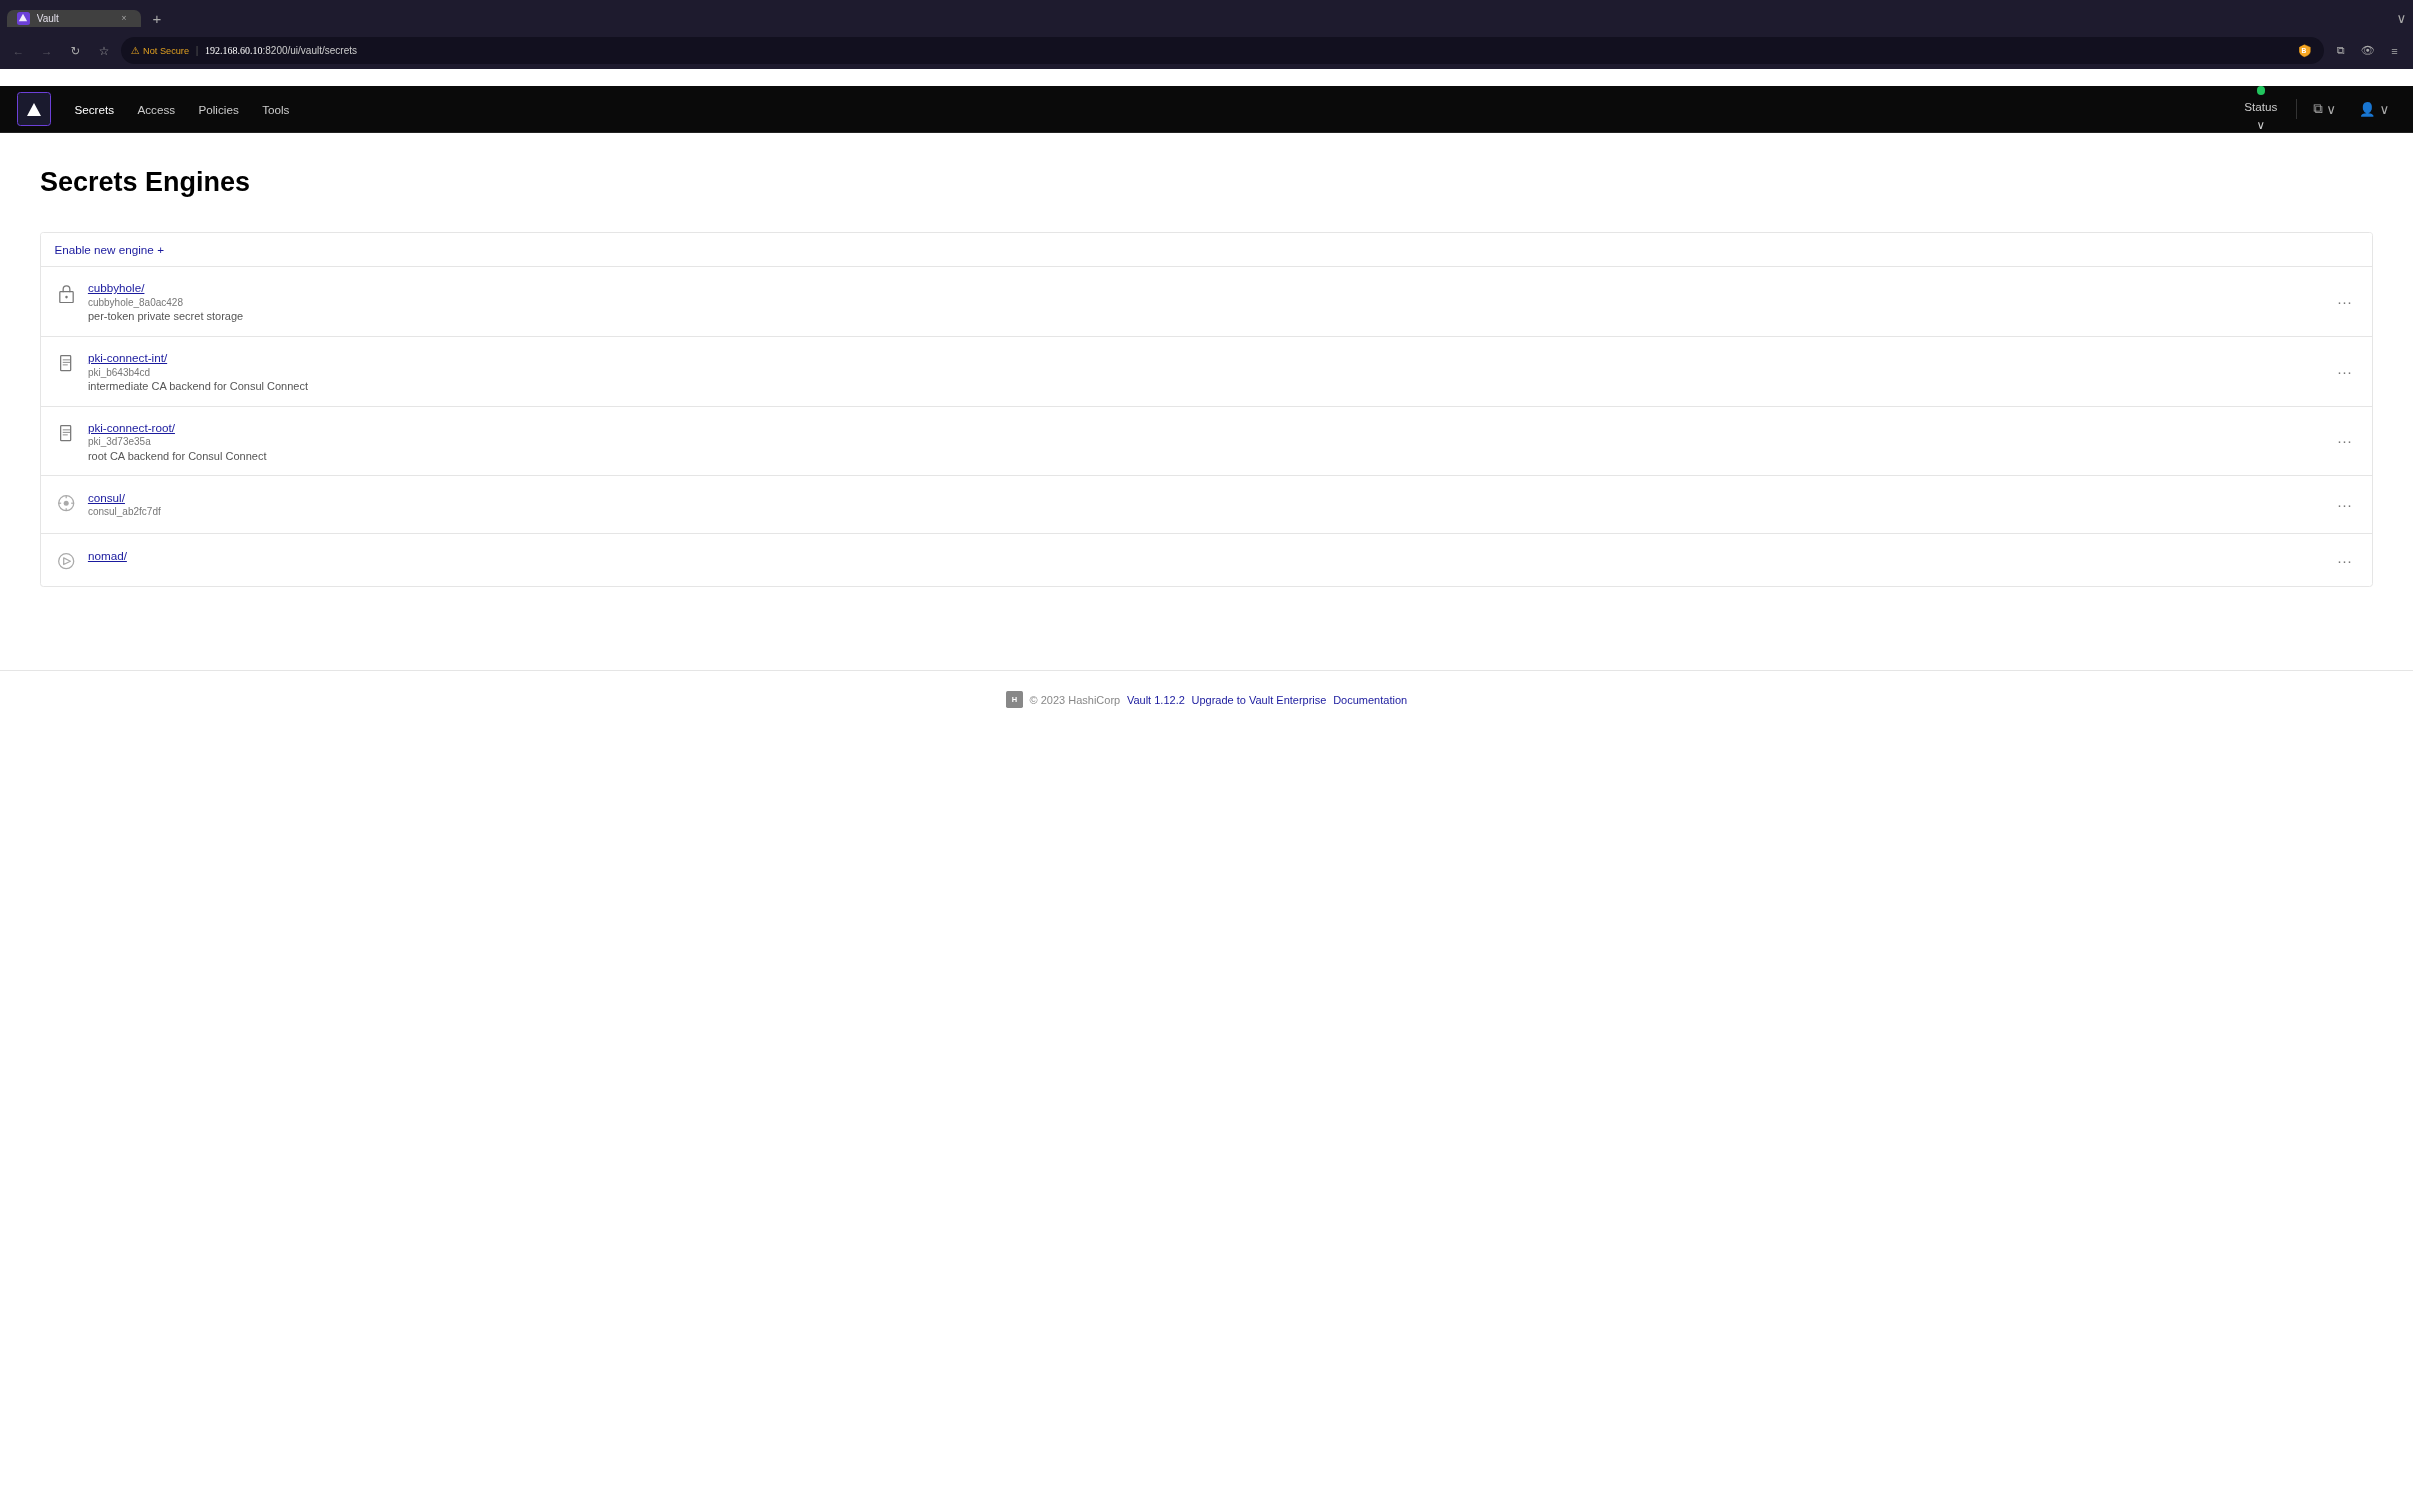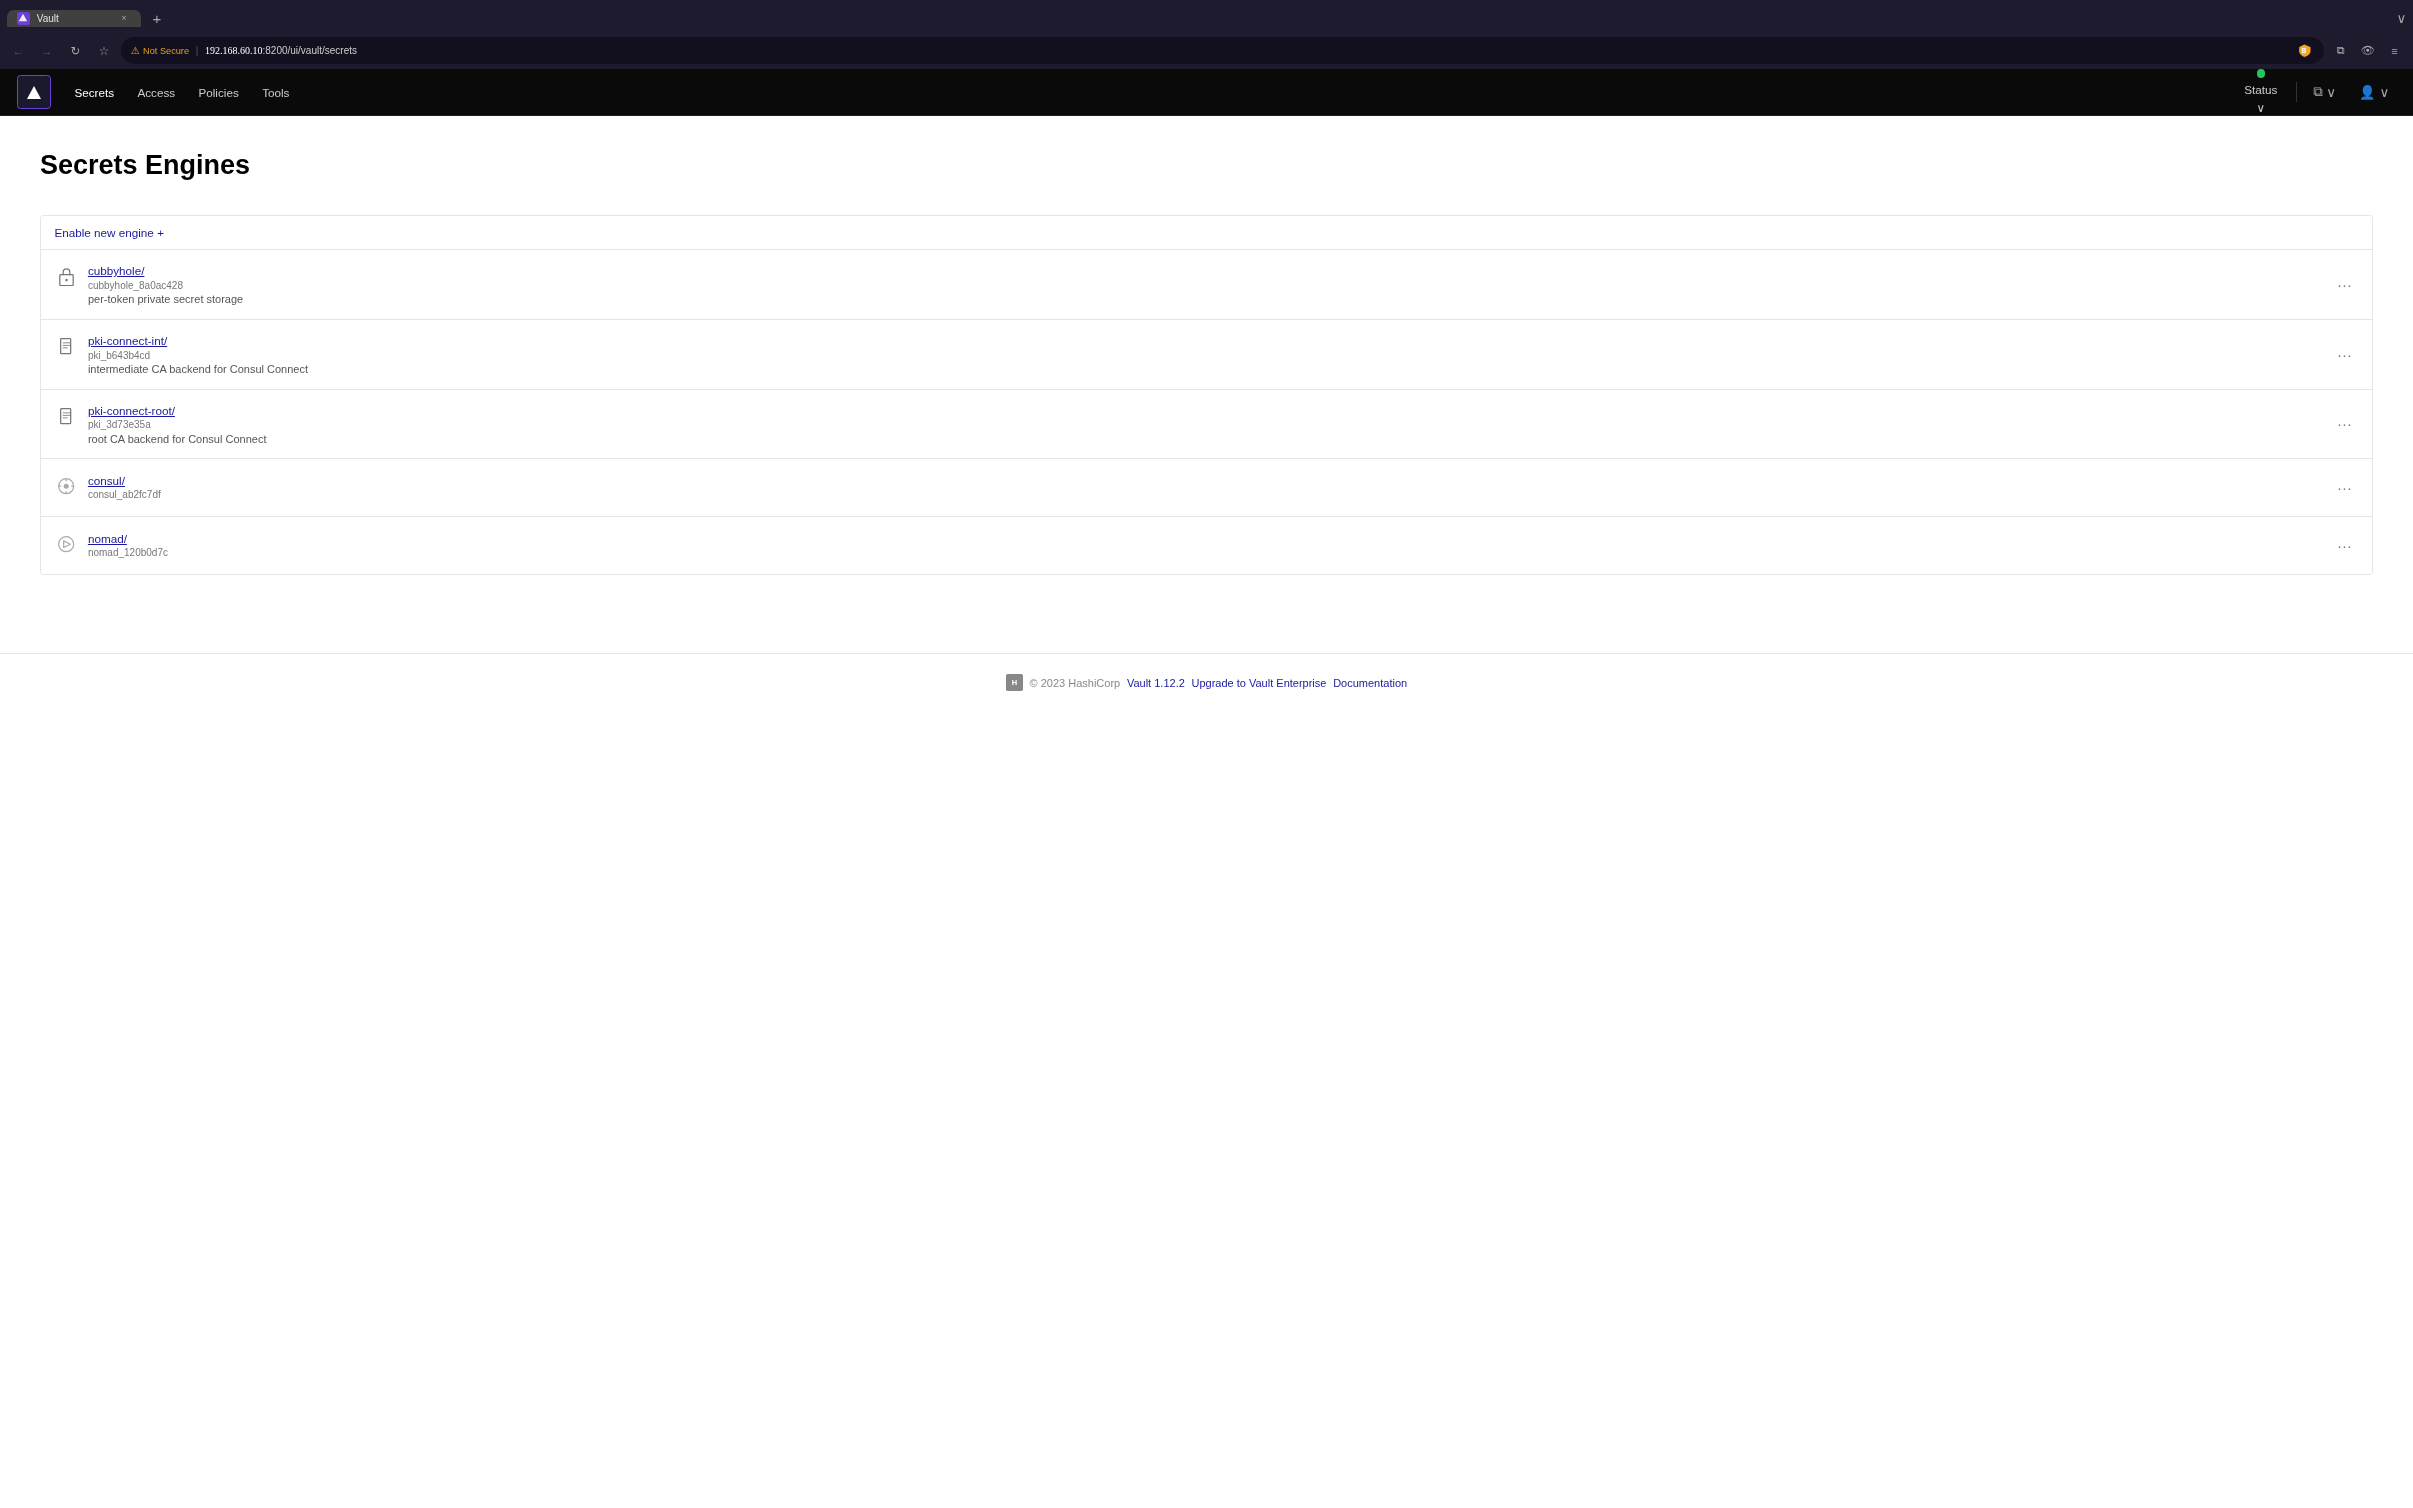--- a/index.html
+++ b/index.html
@@ -164,20 +164,21 @@
     }
 
     
     .vault-app-bar {
       background: #0a0a0a;
       height: 47px;
       display: flex;
       align-items: center;
       padding: 0 17px;
       border-bottom: 0.8px solid #222;
+      margin-top: 17px;
     }
     .vault-logo {
       width: 34px;
       height: 34px;
       background: #1a1a2e;
       border: 1.7px solid #6c40d8;
       border-radius: 3.4px;
       display: flex;
       align-items: center;
       justify-content: center;
@@ -536,21 +537,20 @@
 
       <div class="engine-row">
         <div class="engine-icon">
           <svg width="18.4" height="18.4" viewBox="0 0 22 22" fill="none">
             <circle cx="11" cy="11" r="9" stroke="#aaa" stroke-width="1.5" fill="none"></circle>
             <polygon points="8,7 16,11 8,15" fill="none" stroke="#aaa" stroke-width="1.5" stroke-linejoin="round"></polygon>
           </svg>
         </div>
         <div class="engine-info">
           <span class="engine-name">nomad/</span>
-          <div class="engine-id">nomad_120b0d7c</div>
         </div>
         <div class="engine-actions">···</div>
       </div>
     </div>
   </div>
 
   <div class="footer">
     <div class="footer-inner">
       <div class="hashicorp-logo">H</div>
       <span>© 2023 HashiCorp</span>

